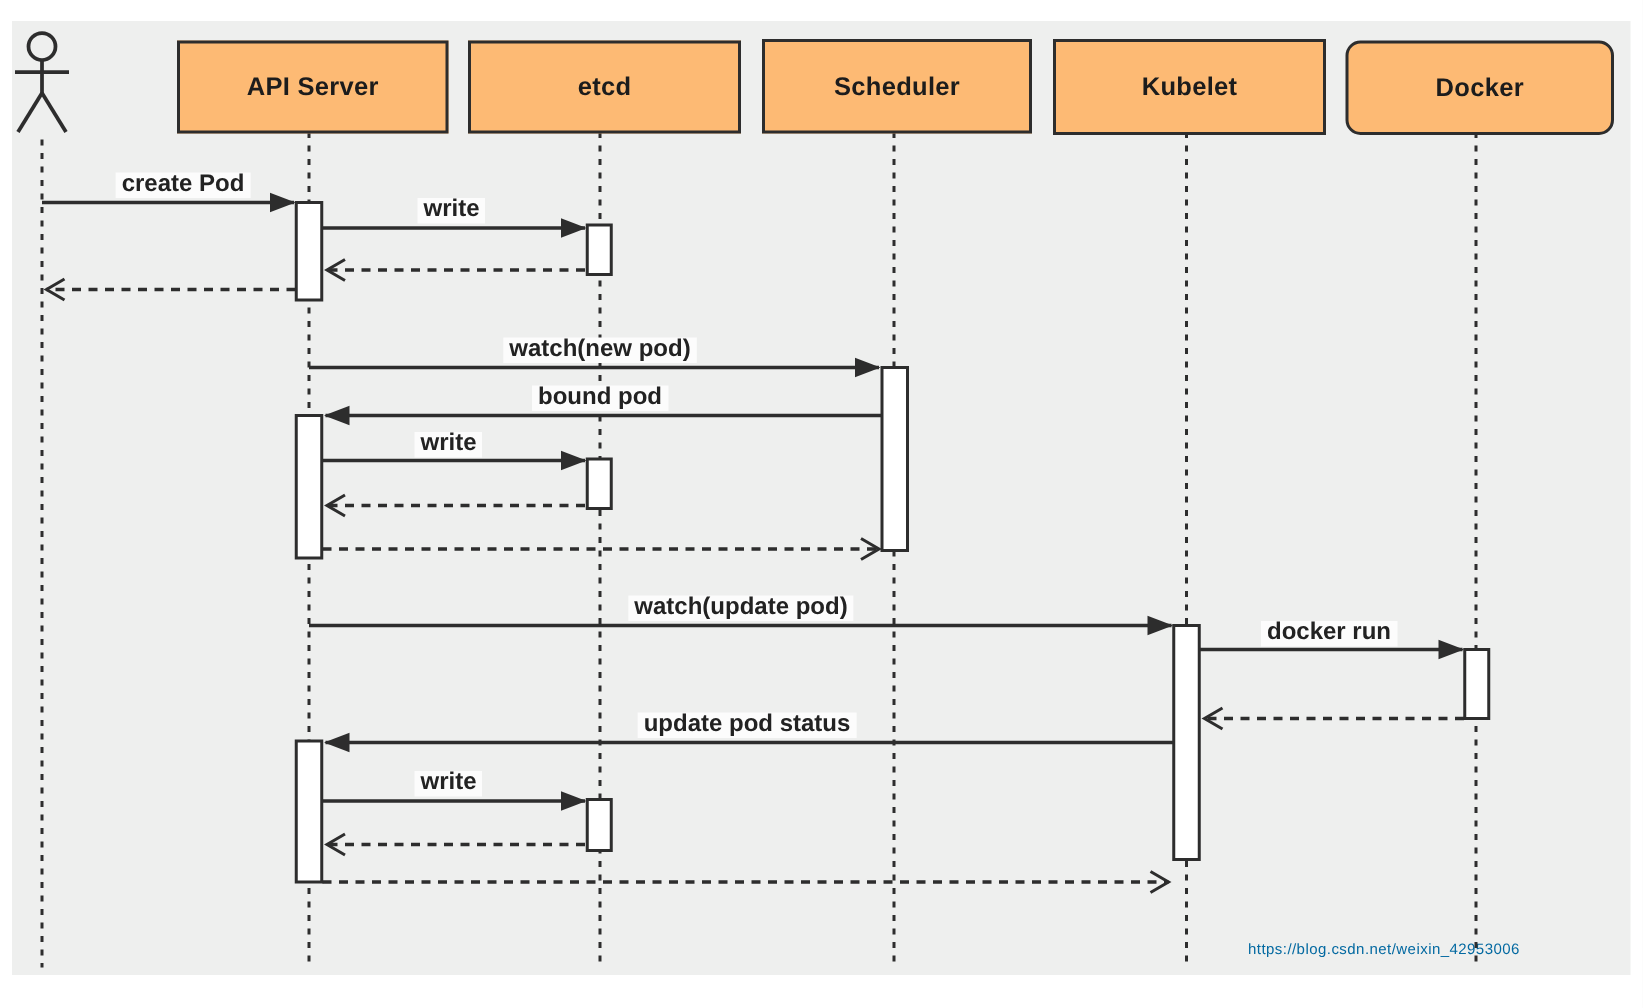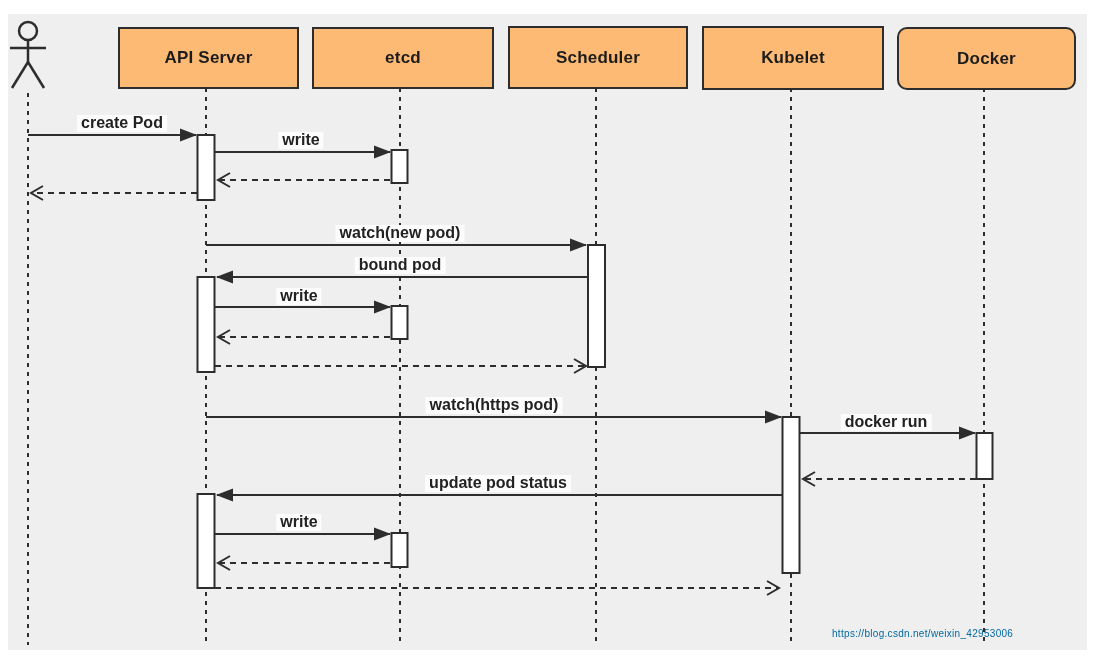--- a/index.html
+++ b/index.html
@@ -97,17 +97,17 @@
   </div>
   <div class="pbox" style="left:897px;top:27px;width:175px;height:59px;border-radius:10px;">
     <span>Docker</span>
   </div>
 
   <div class="msg-label" style="left:110px;top:115px;margin-left:12px;">create Pod</div>
   <div class="msg-label" style="left:301px;top:132px;">write</div>
   <div class="msg-label" style="left:400px;top:225px;">watch(new pod)</div>
   <div class="msg-label" style="left:400px;top:257px;">bound pod</div>
   <div class="msg-label" style="left:299px;top:288px;">write</div>
-  <div class="msg-label" style="left:494px;top:397px;">watch(https pod)</div>
+  <div class="msg-label" style="left:494px;top:397px;">watch(update pod)</div>
   <div class="msg-label" style="left:886px;top:414px;">docker run</div>
   <div class="msg-label" style="left:498px;top:475px;">update pod status</div>
   <div class="msg-label" style="left:299px;top:514px;">write</div>
 </div>
 
 </body></html>

